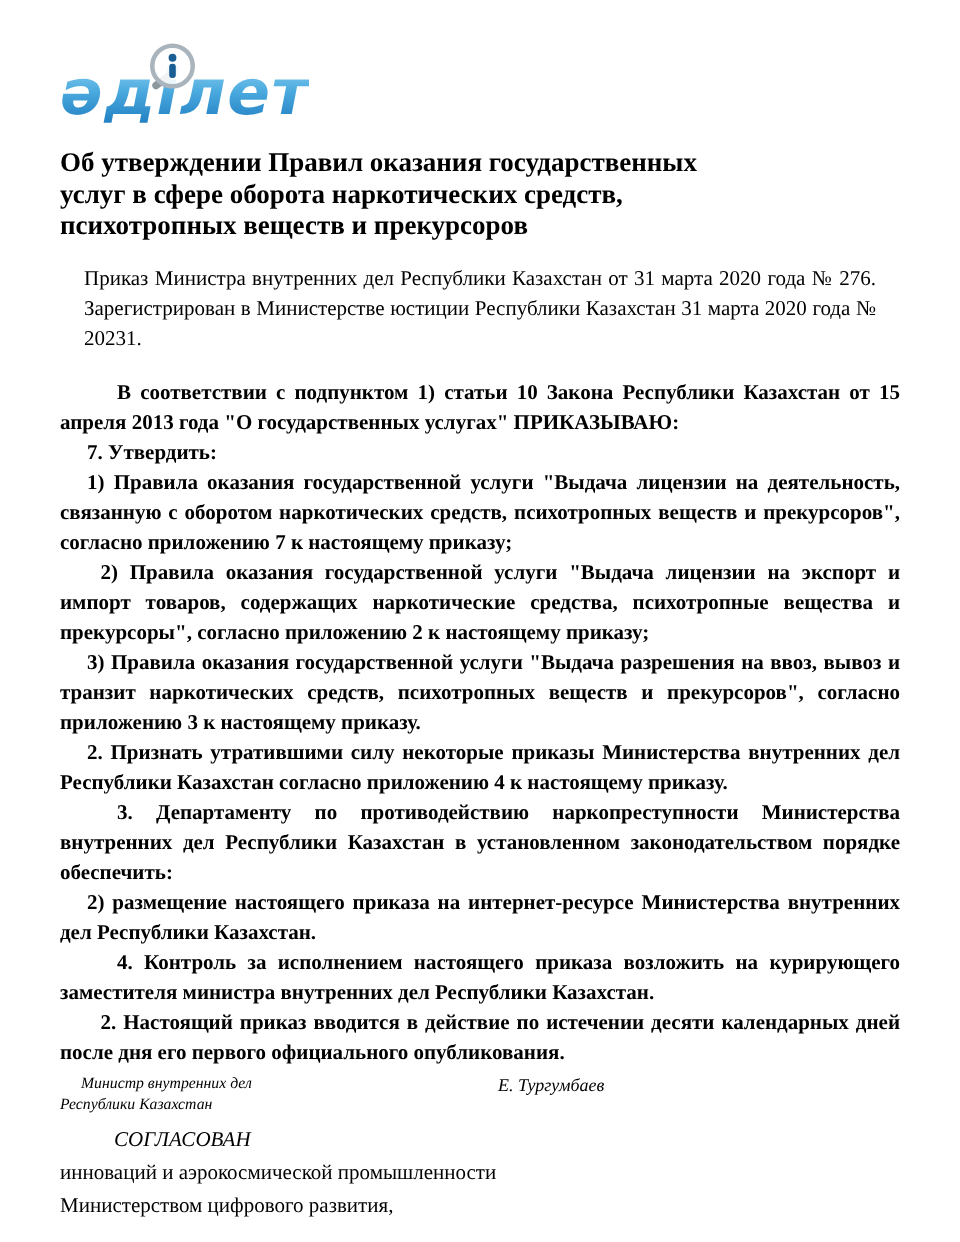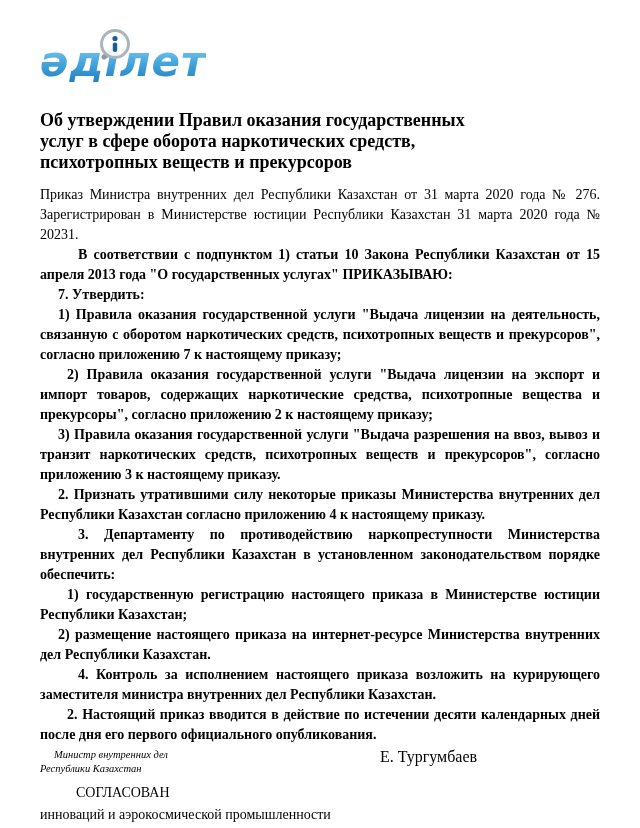--- a/index.html
+++ b/index.html
@@ -20,21 +20,21 @@
     height: 828px;
     padding: 38px 40px 0 40px;
     position: relative;
   }
 
   
   .logo {
     position: relative;
     width: 180px;
     height: 52px;
-    margin-bottom: 20px;
+    margin-bottom: 8px;
   }
   .logo-text {
     font-family: "DejaVu Sans", sans-serif;
     font-style: italic;
     font-weight: bold;
     font-size: 42px;
     line-height: 48px;
     letter-spacing: 1px;
     background: linear-gradient(180deg, #9adcf6 0%, #4aa9de 48%, #1a79bd 100%);
     -webkit-background-clip: text;
@@ -55,21 +55,21 @@
     font-weight: bold;
     font-size: 18px;
     line-height: 21px;
     max-width: 472px;
     margin: 0 0 12px 0;
   }
   .doc-meta {
     font-size: 14px;
     line-height: 20px;
     text-align: justify;
-    margin: 0;
+    margin: 16px;
   }
   .para {
     font-size: 14px;
     line-height: 20px;
     text-align: justify;
     margin: 0;
     font-weight: bold;
   }
   .indent-sm { text-indent: 18px; }
   .indent-md { text-indent: 27px; }
@@ -81,32 +81,33 @@
     margin-top: 3px;
   }
   .signer-position {
     font-style: italic;
     font-size: 10.5px;
     line-height: 14px;
     width: 240px;
   }
   .signer-position .pos-line1 { padding-left: 14px; }
   .signer-name {
-    font-size: 16px;
-    margin-left: 100px;
+    font-style: italic;
+    font-size: 12px;
+    margin-left: 52px;
     white-space: nowrap;
   }
 
   
   .approval {
     margin-top: 6px;
     font-size: 14px;
     line-height: 22px;
   }
-  .approval-title { padding-left: 36px; }
+  .approval-title { padding-left: 36px; font-style: italic; }
 </style>
 </head>
 <body>
 
 <div class="page">
 
   <div class="logo">
     <span class="logo-text">әділет</span>
     <svg class="magnifier" viewBox="0 0 42 42" xmlns="http://www.w3.org/2000/svg">
       <line x1="12" y1="30" x2="20" y2="24" stroke="#8c979e" stroke-width="5" stroke-linecap="round"></line>
@@ -120,21 +121,20 @@
 
   <p class="doc-meta">Приказ Министра внутренних дел Республики Казахстан от 31 марта 2020 года № 276. Зарегистрирован в Министерстве юстиции Республики Казахстан 31 марта 2020 года № 20231.</p>
 
   <p class="para indent-lg">В соответствии с подпунктом 1) статьи 10 Закона Республики Казахстан от 15 апреля 2013 года "О государственных услугах" ПРИКАЗЫВАЮ:</p>
   <p class="para indent-sm">7. Утвердить:</p>
   <p class="para indent-sm">1) Правила оказания государственной услуги "Выдача лицензии на деятельность, связанную с оборотом наркотических средств, психотропных веществ и прекурсоров", согласно приложению 7 к настоящему приказу;</p>
   <p class="para indent-md">2) Правила оказания государственной услуги "Выдача лицензии на экспорт и импорт товаров, содержащих наркотические средства, психотропные вещества и прекурсоры", согласно приложению 2 к настоящему приказу;</p>
   <p class="para indent-sm">3) Правила оказания государственной услуги "Выдача разрешения на ввоз, вывоз и транзит наркотических средств, психотропных веществ и прекурсоров", согласно приложению 3 к настоящему приказу.</p>
   <p class="para indent-sm">2. Признать утратившими силу некоторые приказы Министерства внутренних дел Республики Казахстан согласно приложению 4 к настоящему приказу.</p>
   <p class="para indent-lg">3. Департаменту по противодействию наркопреступности Министерства внутренних дел Республики Казахстан в установленном законодательством порядке обеспечить:</p>
-  <p class="para indent-md">1) государственную регистрацию настоящего приказа в Министерстве юстиции Республики Казахстан;</p>
   <p class="para indent-sm">2) размещение настоящего приказа на интернет-ресурсе Министерства внутренних дел Республики Казахстан.</p>
   <p class="para indent-lg">4. Контроль за исполнением настоящего приказа возложить на курирующего заместителя министра внутренних дел Республики Казахстан.</p>
   <p class="para indent-md">2. Настоящий приказ вводится в действие по истечении десяти календарных дней после дня его первого официального опубликования.</p>
 
   <div class="signature">
     <div class="signer-position">
       <div class="pos-line1">Министр внутренних дел</div>
       <div>Республики Казахстан</div>
     </div>
     <div class="signer-name">Е. Тургумбаев</div>

